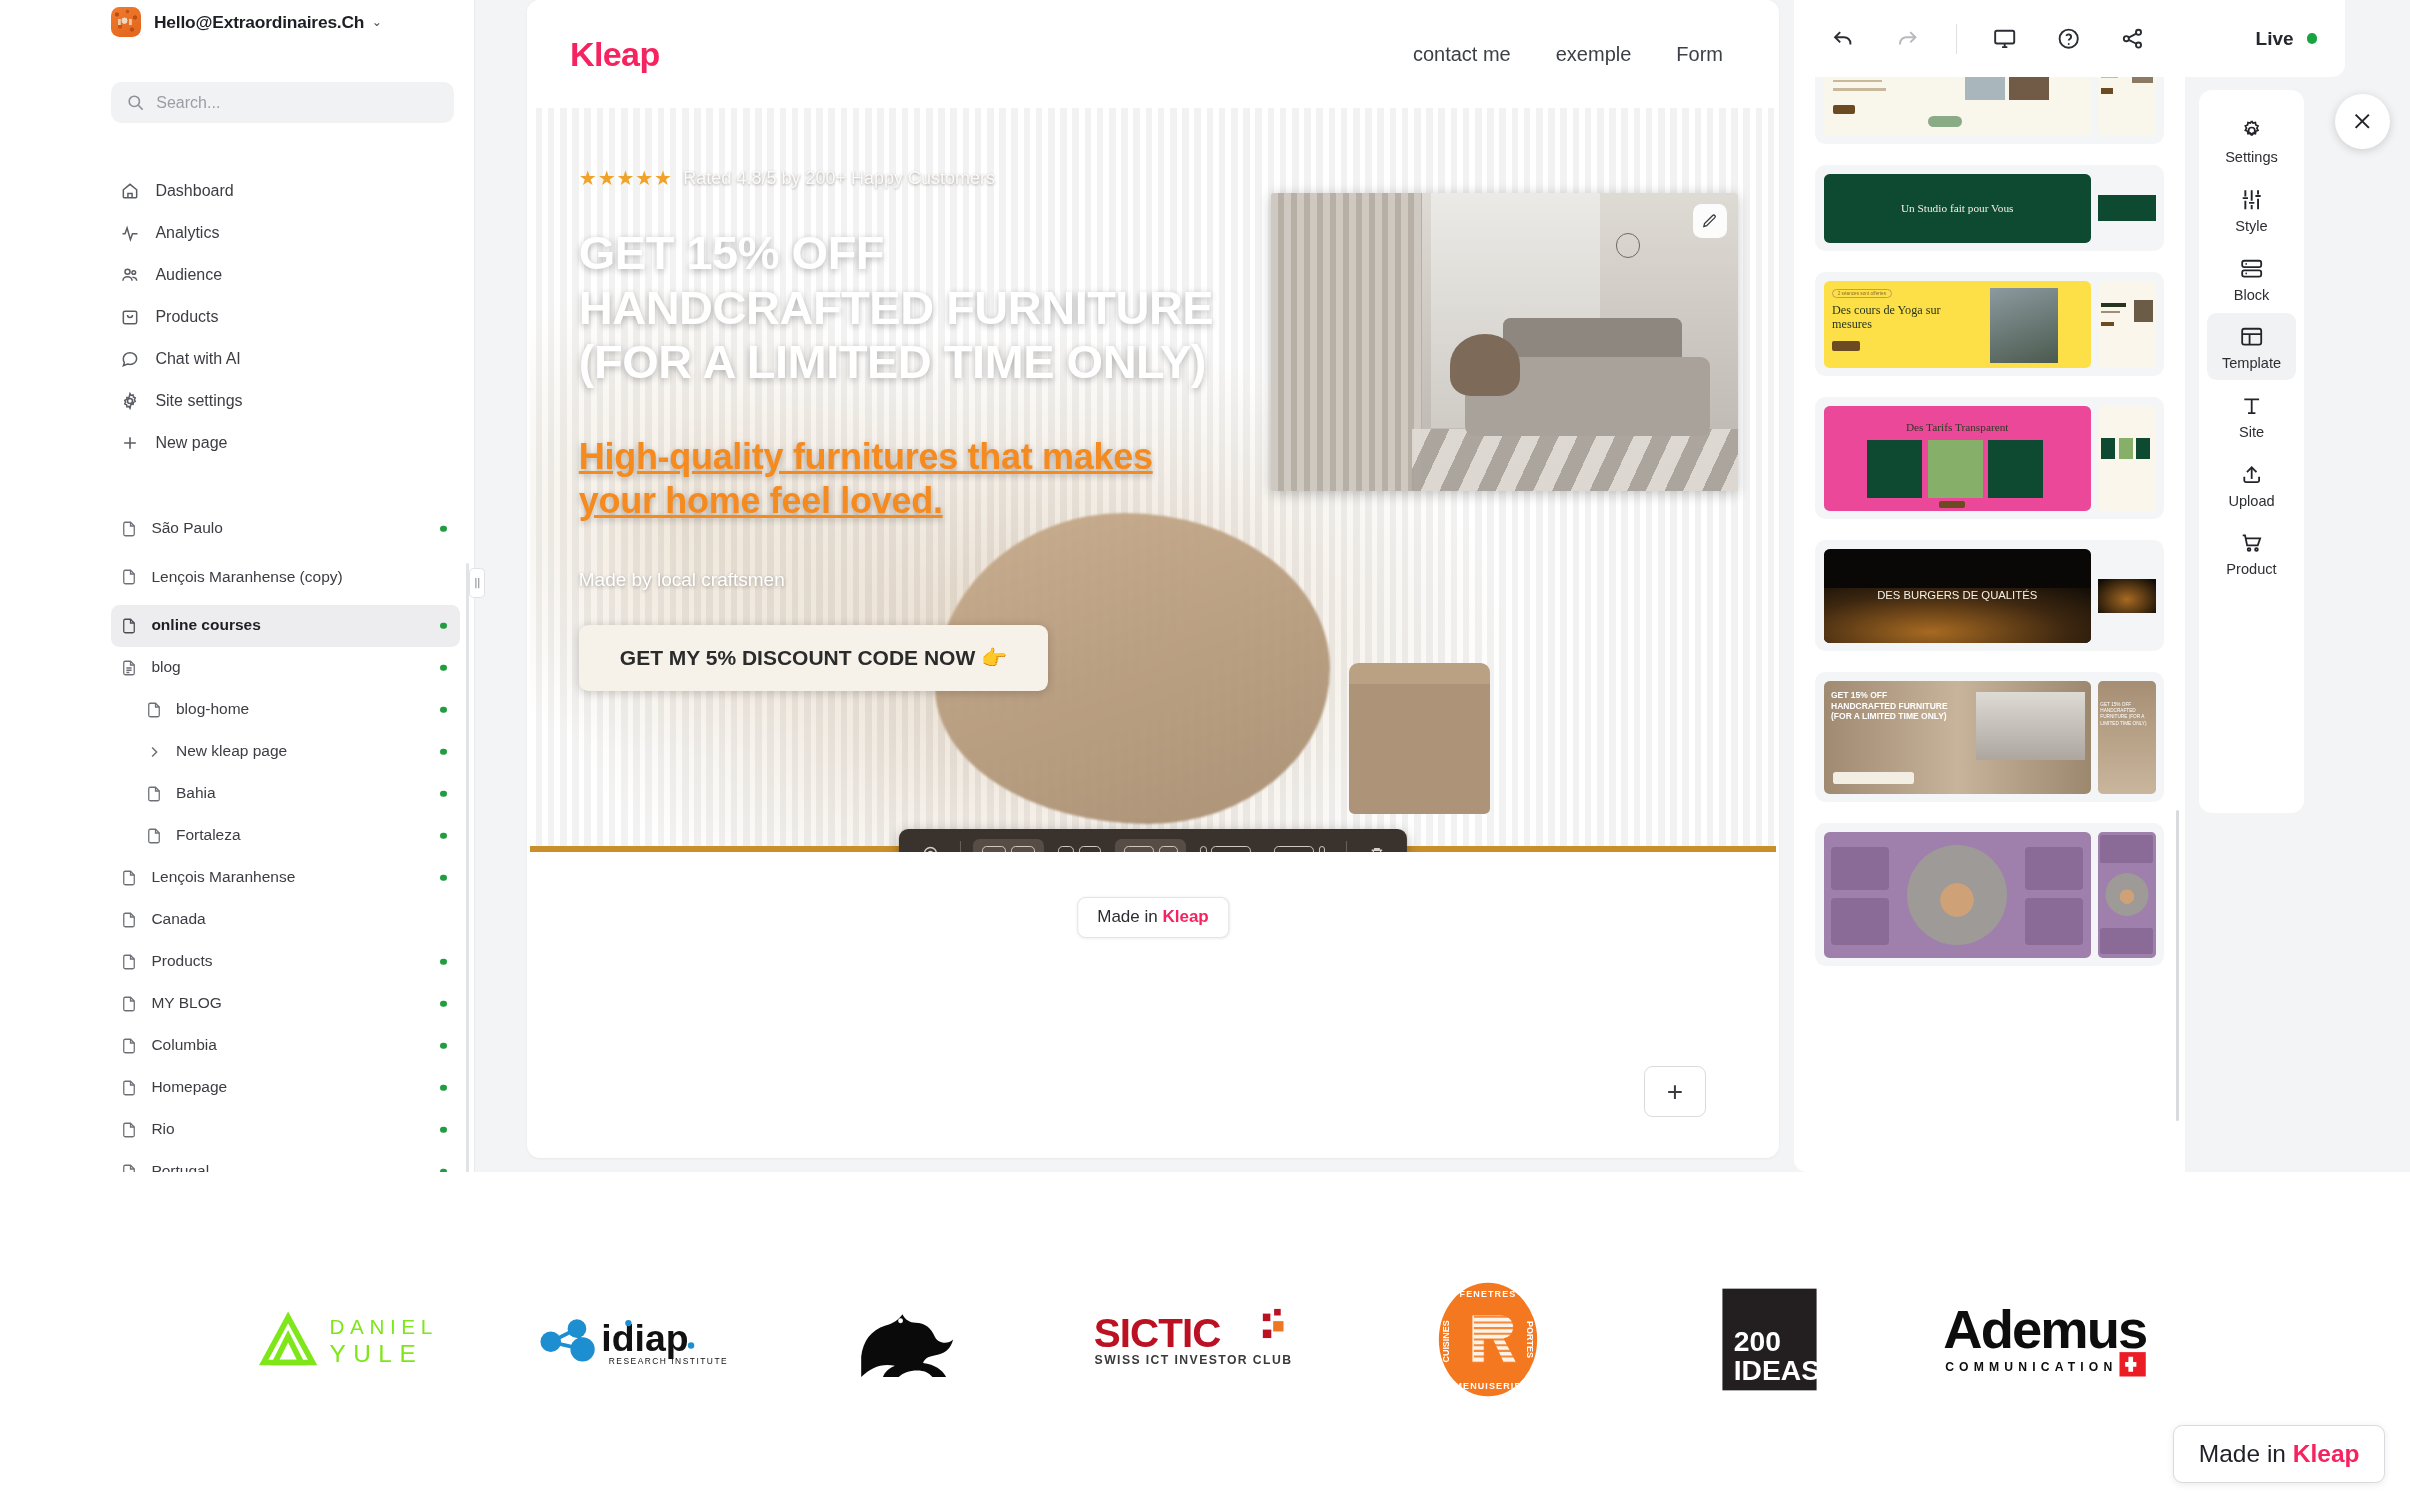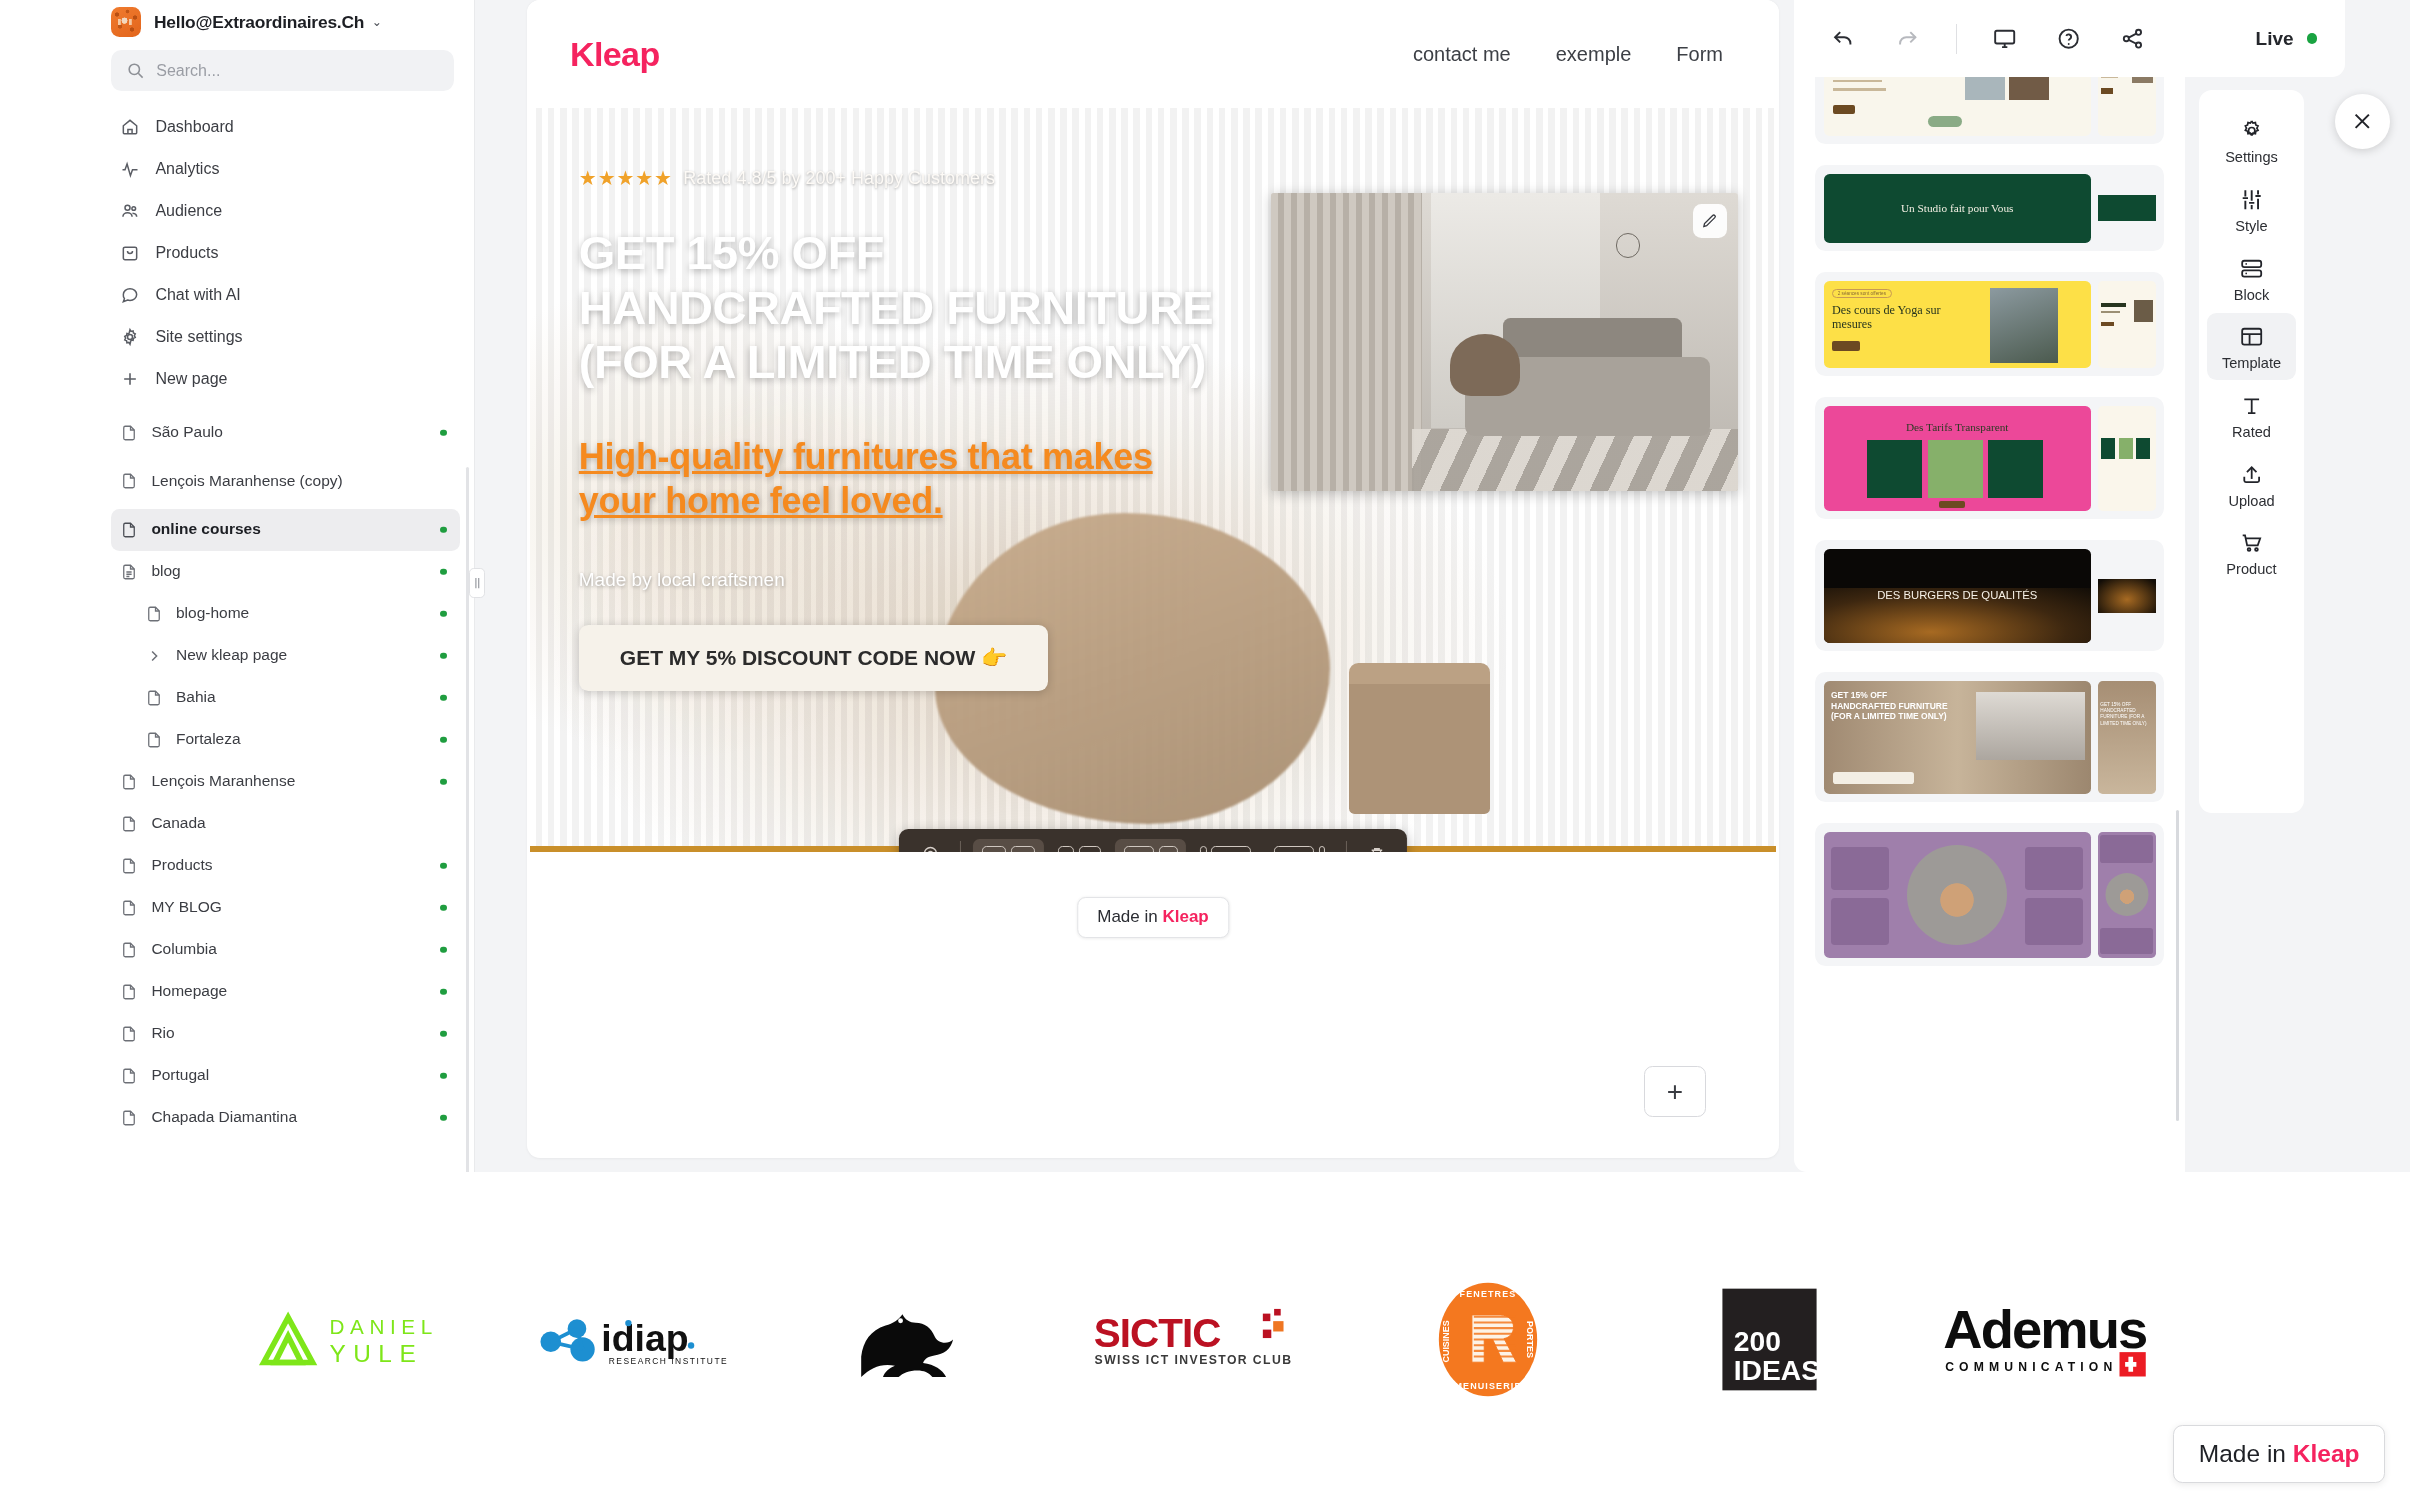--- a/index.html
+++ b/index.html
@@ -20,20 +20,21 @@
     background:#f3f4f6;
   }
 
   
   .sidebar {
     position:absolute; left:0; top:0; width:475px; height:1172px;
     background:#ffffff;
     display:flex; flex-direction:column;
     padding: 0 0 0 0;
     overflow:hidden;
+    gap:32px;
   }
   .ws-header {
     display:flex; align-items:center; gap:13px;
     padding: 13px 21px 9.4px 111px;
     height:41px;
   }
   .ws-avatar{
     width:30px;height:30px;border-radius:8.5px;flex:0 0 auto;
     background:
       radial-gradient(circle at 20% 25%, #b94f12 1.9px, transparent 2.3px),
@@ -886,21 +887,21 @@
       <svg width="25.4" height="25.4" viewBox="0 0 24 24" fill="none" stroke="#22242a" stroke-width="1.7">
           <rect x="3" y="4.5" width="18" height="15" rx="2"></rect>
           <path d="M3 9.5h18M10 9.5v10"></path>
         </svg>
       <span class="rl">Template</span>
     </div>
     <div class="rail-item">
       <svg width="25.4" height="25.4" viewBox="0 0 24 24" fill="none" stroke="#22242a" stroke-width="1.7">
           <path d="M5 6h14M12 6v13M8.5 19h7"></path>
         </svg>
-      <span class="rl">Rated</span>
+      <span class="rl">Site</span>
     </div>
     <div class="rail-item">
       <svg width="25.4" height="25.4" viewBox="0 0 24 24" fill="none" stroke="#22242a" stroke-width="1.7">
           <path d="M12 16V5"></path>
           <path d="M7.5 9.5 12 5l4.5 4.5"></path>
           <path d="M5 14v3.5a1.5 1.5 0 0 0 1.5 1.5h11a1.5 1.5 0 0 0 1.5-1.5V14"></path>
         </svg>
       <span class="rl">Upload</span>
     </div>
     <div class="rail-item">

